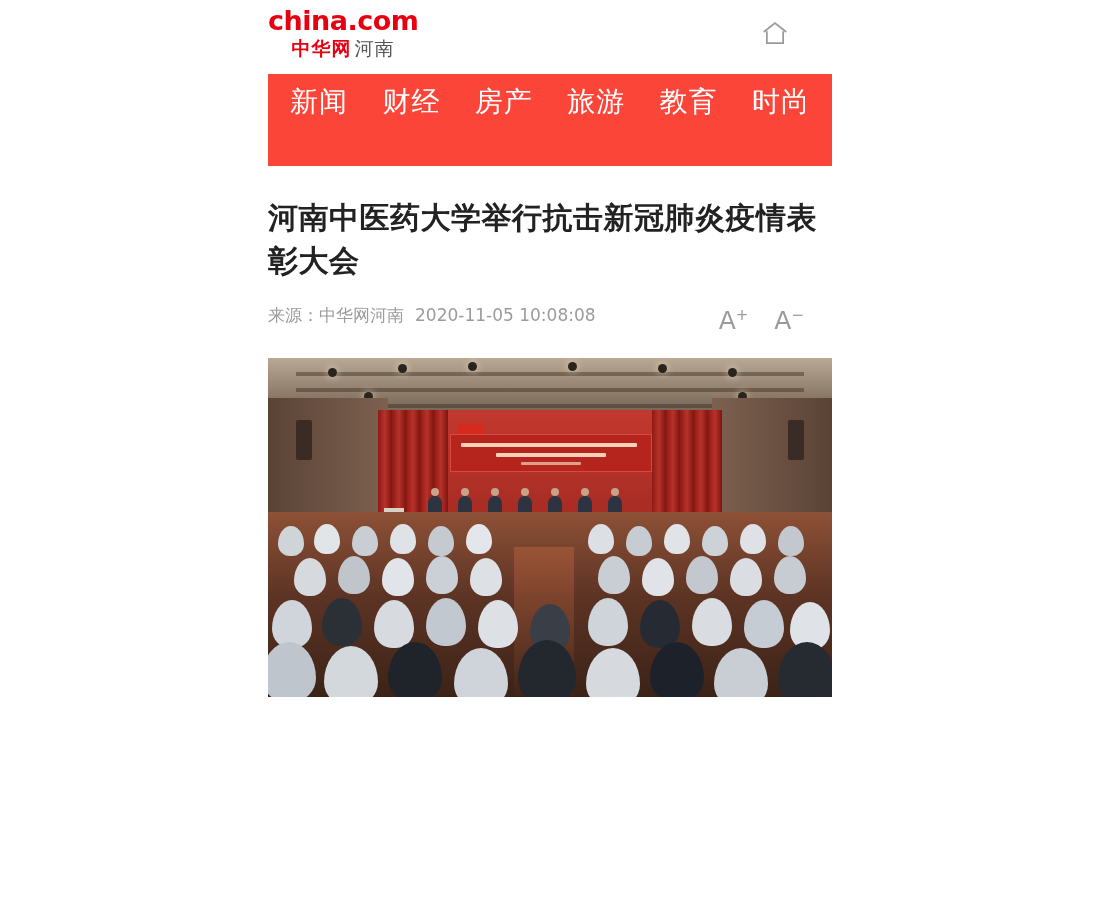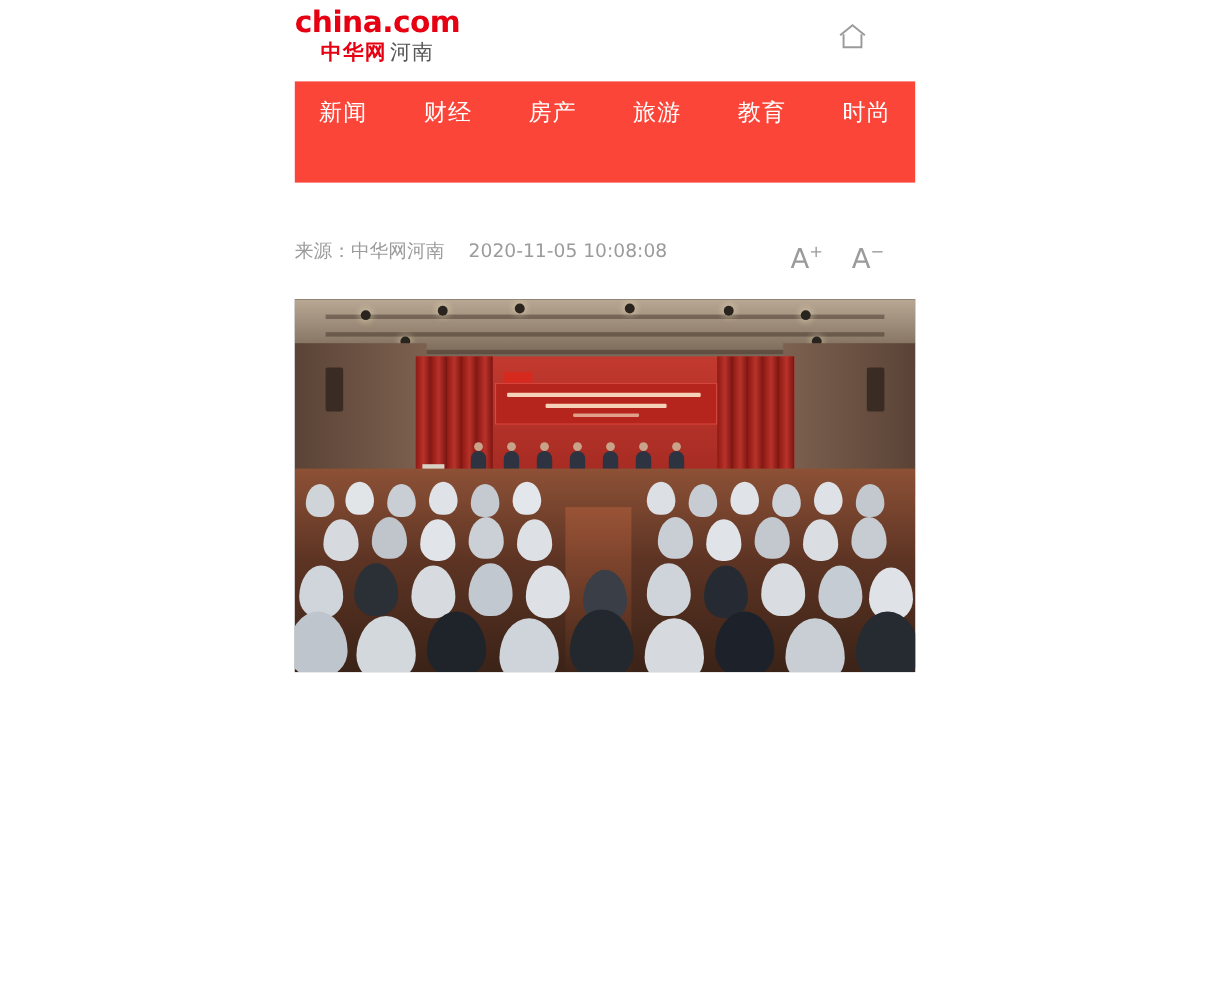--- a/index.html
+++ b/index.html
@@ -84,21 +84,21 @@
     padding: 10px 22px 0 22px;
   }
   .nav-row {
     display: flex;
     justify-content: space-between;
     height: 36px;
     align-items: center;
   }
   .nav-item {
     color: #ffffff;
-    font-size: 21px;
+    font-size: 28px;
     letter-spacing: 1px;
     white-space: nowrap;
     cursor: pointer;
     font-family: "DejaVu Sans", sans-serif;
   }
 
   
   .article {
     position: absolute;
     left: 268px;
@@ -119,21 +119,21 @@
     position: relative;
     height: 34px;
   }
   .meta-text {
     font-size: 17px;
     color: #9b9b9b;
     line-height: 34px;
     font-family: "DejaVu Sans", sans-serif;
   }
   .meta-text .meta-date {
-    margin-left: 22px;
+    margin-left: 11px;
   }
   .font-controls {
     position: absolute;
     right: 28px;
     top: 0;
     display: flex;
     gap: 26px;
     align-items: center;
   }
   .font-btn {
@@ -335,20 +335,21 @@
       <span class="nav-item">新闻</span>
       <span class="nav-item">财经</span>
       <span class="nav-item">房产</span>
       <span class="nav-item">旅游</span>
       <span class="nav-item">教育</span>
       <span class="nav-item">时尚</span>
     </div>
   </div>
 
   <div class="article">
+    <h1 class="article-title">河南中医药大学举行抗击新冠肺炎疫情表彰大会</h1>
 
     <div class="meta-row">
       <div class="meta-text">
         <span>来源：</span><span>中华网河南</span><span class="meta-date">2020-11-05 10:08:08</span>
       </div>
       <div class="font-controls">
         <span class="font-btn"><span>A</span><sup>+</sup></span>
         <span class="font-btn"><span>A</span><sup>−</sup></span>
       </div>
     </div>

